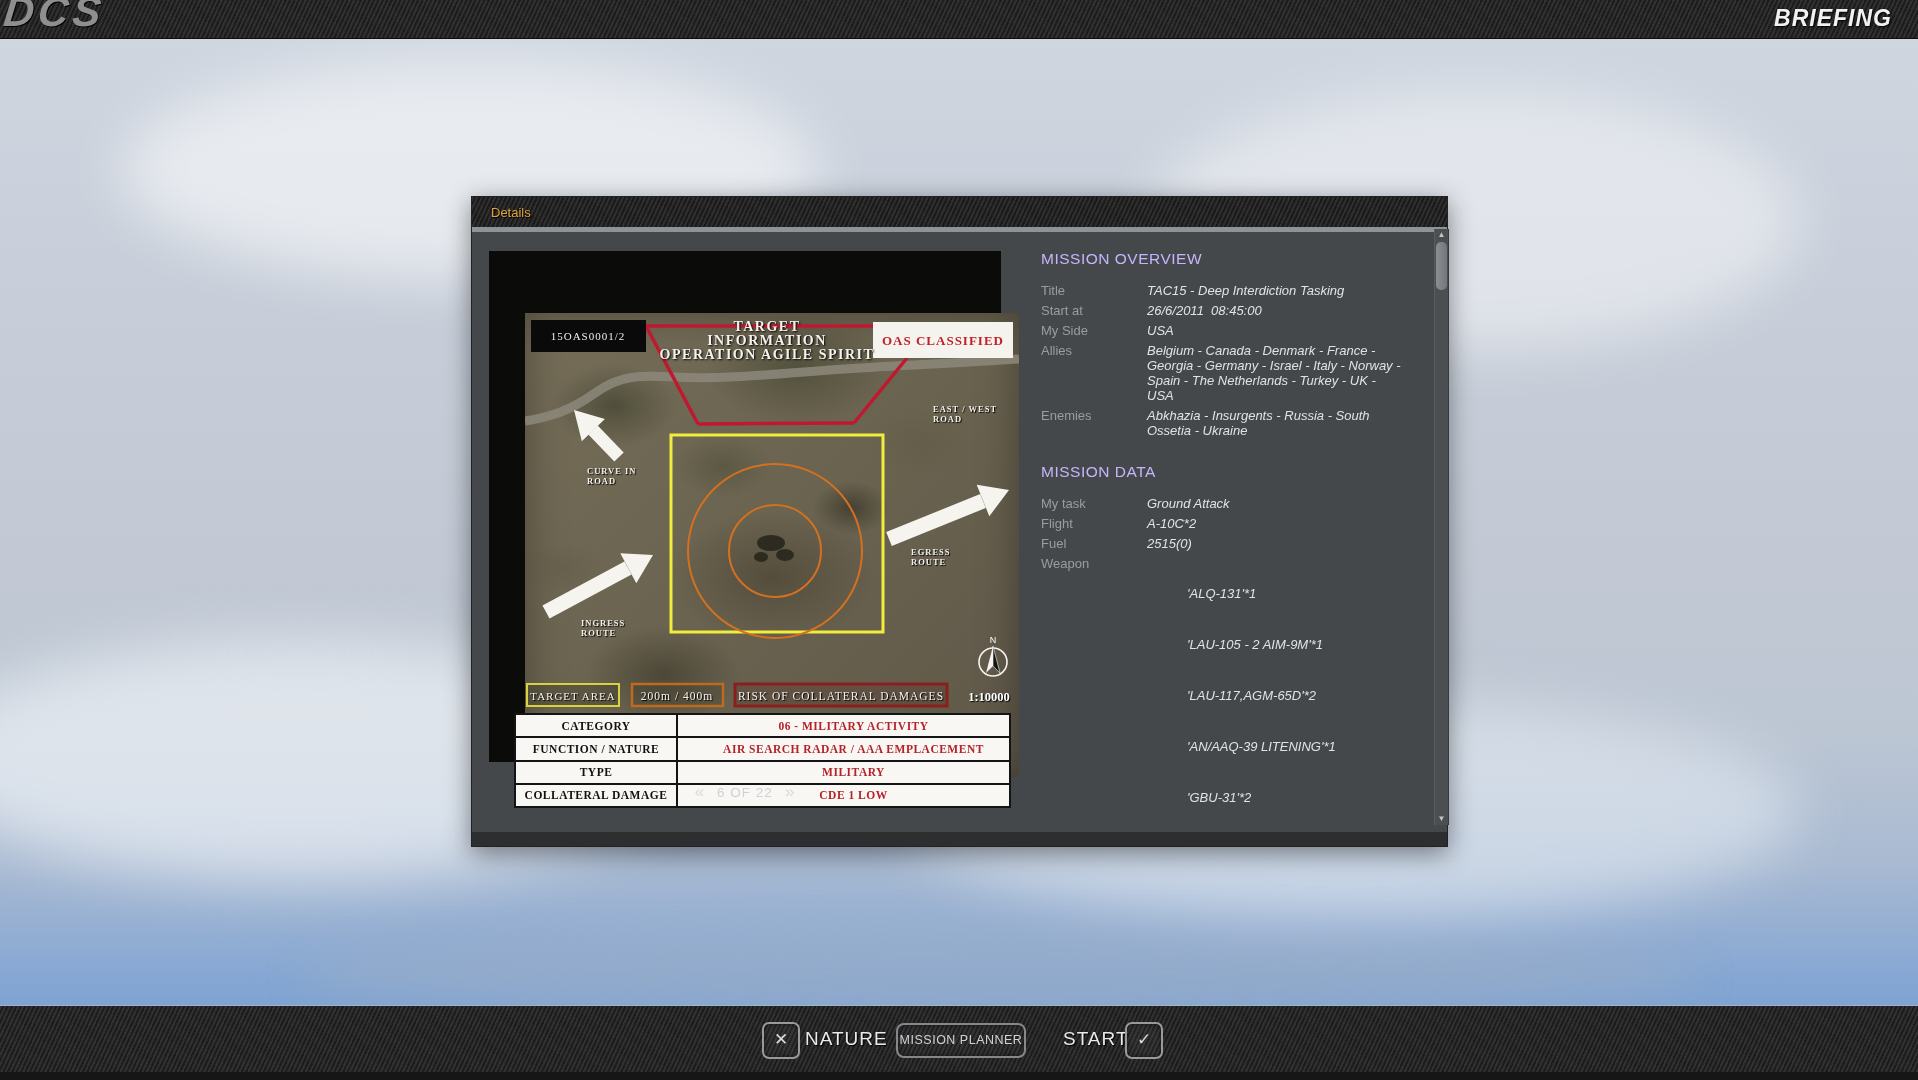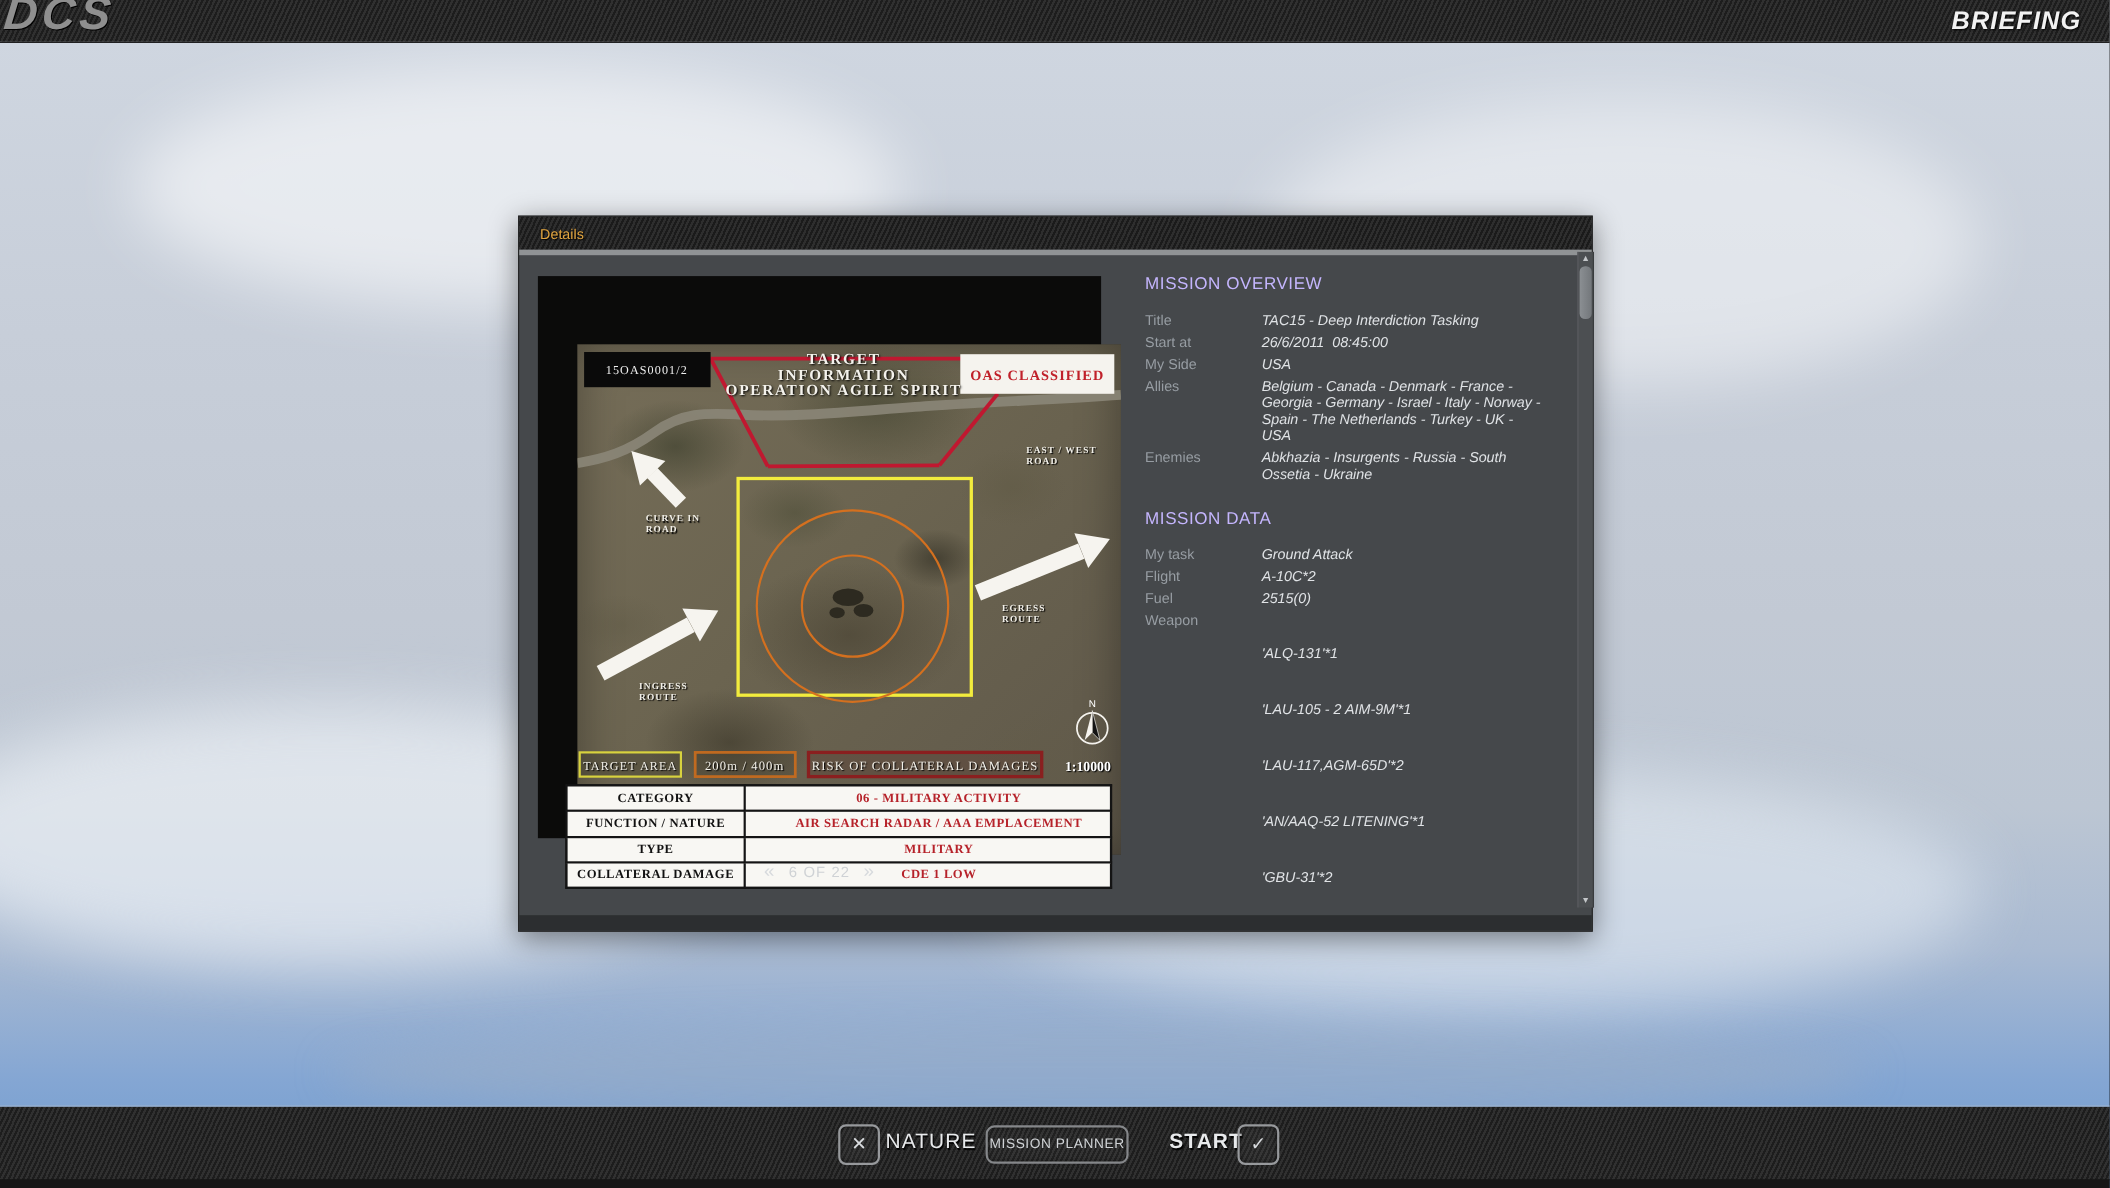--- a/index.html
+++ b/index.html
@@ -83,21 +83,21 @@
   .pager .chev{font-size:17px;cursor:pointer;color:#d7dadd;}
 
   
   .rpanel{position:absolute;left:569px;top:54px;width:394px;height:588px;overflow:hidden;}
   .sec{color:#c4b5fd;font-size:15.5px;line-height:16px;letter-spacing:.5px;
     margin:0 0 16px 0;font-weight:normal;}
   .mt{margin-top:26px;}
   .row{display:flex;margin-bottom:5px;}
   .row .l{flex:0 0 106px;color:#979da3;font-size:13px;line-height:15px;}
   .row .v{width:256px;color:#e0e3e6;font-size:13px;line-height:15px;white-space:pre-wrap;font-style:italic;}
-  .vline{margin-bottom:6px;}
+  .vline{margin-bottom:6px;margin-left:40px;}
 
   
   .sbar{position:absolute;left:962px;top:32px;width:13px;height:596px;
     background:#4c4f52;border-left:1px solid #5a5d60;border-right:1px solid #37393b;}
   .sbar .arr{position:absolute;left:0;width:13px;height:12px;color:#c3c6c9;font-size:8px;
     line-height:12px;text-align:center;cursor:pointer;}
   .sbar .up{top:0;} .sbar .dn{bottom:0;}
   .sbar .thumb{position:absolute;left:1px;top:13px;width:11px;height:48px;
     background:linear-gradient(90deg,#8b8f93,#73777b);border-radius:5px;cursor:grab;}
 </style>
@@ -267,21 +267,21 @@
       <div class="row">
         <div class="l">Fuel</div>
         <div class="v">2515(0)</div>
       </div>
       <div class="row">
         <div class="l">Weapon</div>
         <div class="v">
           <div class="vline">'ALQ-131'*1</div>
           <div class="vline">'LAU-105 - 2 AIM-9M'*1</div>
           <div class="vline">'LAU-117,AGM-65D'*2</div>
-          <div class="vline">'AN/AAQ-52 LITENING'*1</div>
+          <div class="vline">'AN/AAQ-39 LITENING'*1</div>
           <div class="vline">'GBU-31'*2</div>
         </div>
       </div>
 
     </div>
 
     <div class="sbar">
       <div class="arr up">▲</div>
       <div class="thumb"></div>
       <div class="arr dn">▼</div>
@@ -289,20 +289,20 @@
 
     <div class="dlg-bottom"></div>
   </div>
 
   <div class="bar bottombar">
     <div class="sqbtn" style="left:762px;top:16px;">
       <span>✕</span>
     </div>
     <div class="footlabel" style="left:805px;top:22px;">NATURE</div>
     <div class="plannerbtn" style="top:17px;">MISSION PLANNER</div>
-    <div class="footlabel" style="left:1063px;top:22px;font-weight:bold;">START</div>
+    <div class="footlabel" style="left:1063px;top:22px;">START</div>
     <div class="sqbtn" style="left:1125px;top:16px;">
       <span>✓</span>
     </div>
   </div>
   <div class="bottomedge"></div>
 
 </div>
 
 </body></html>

